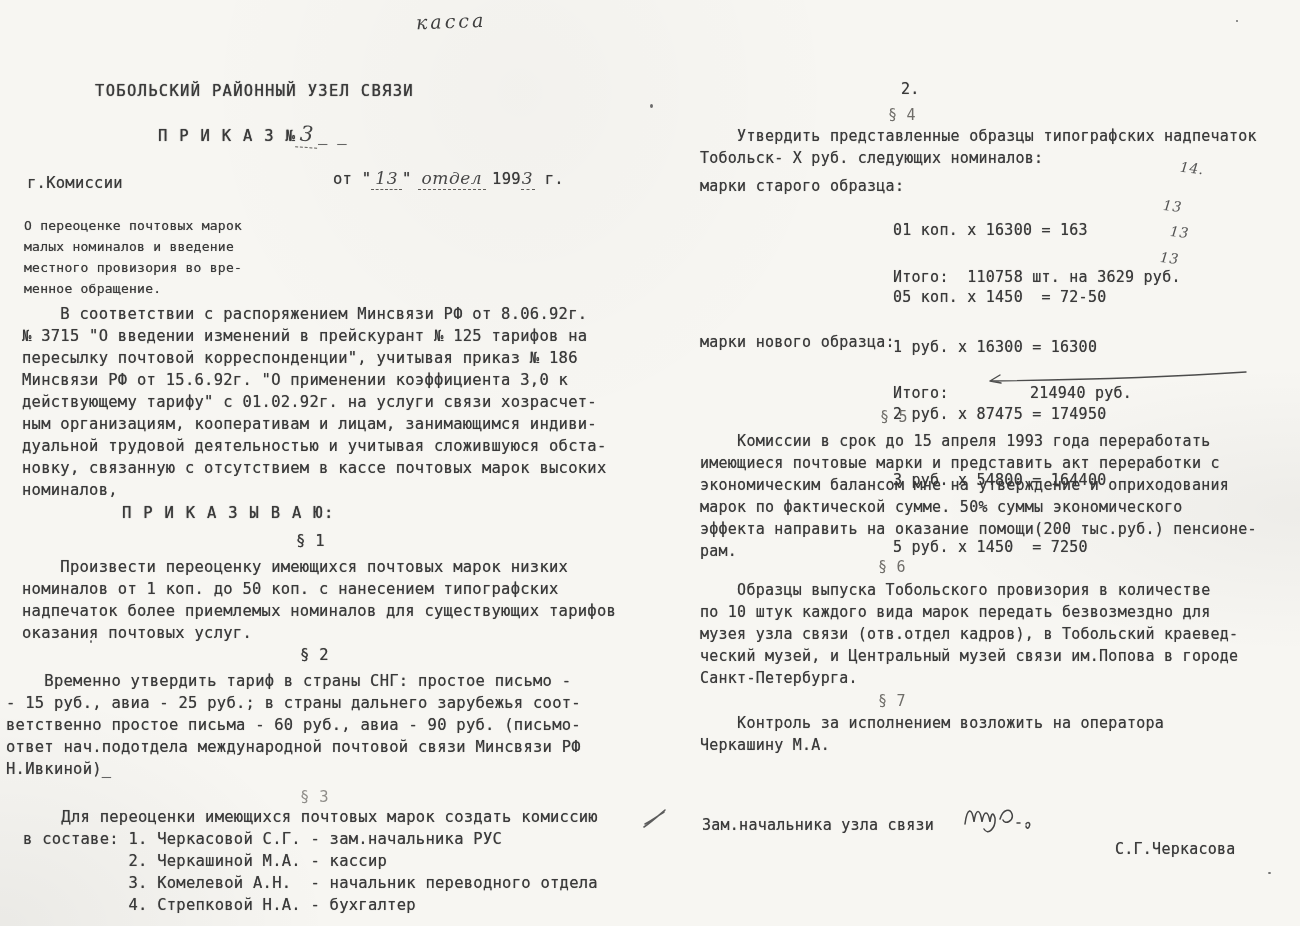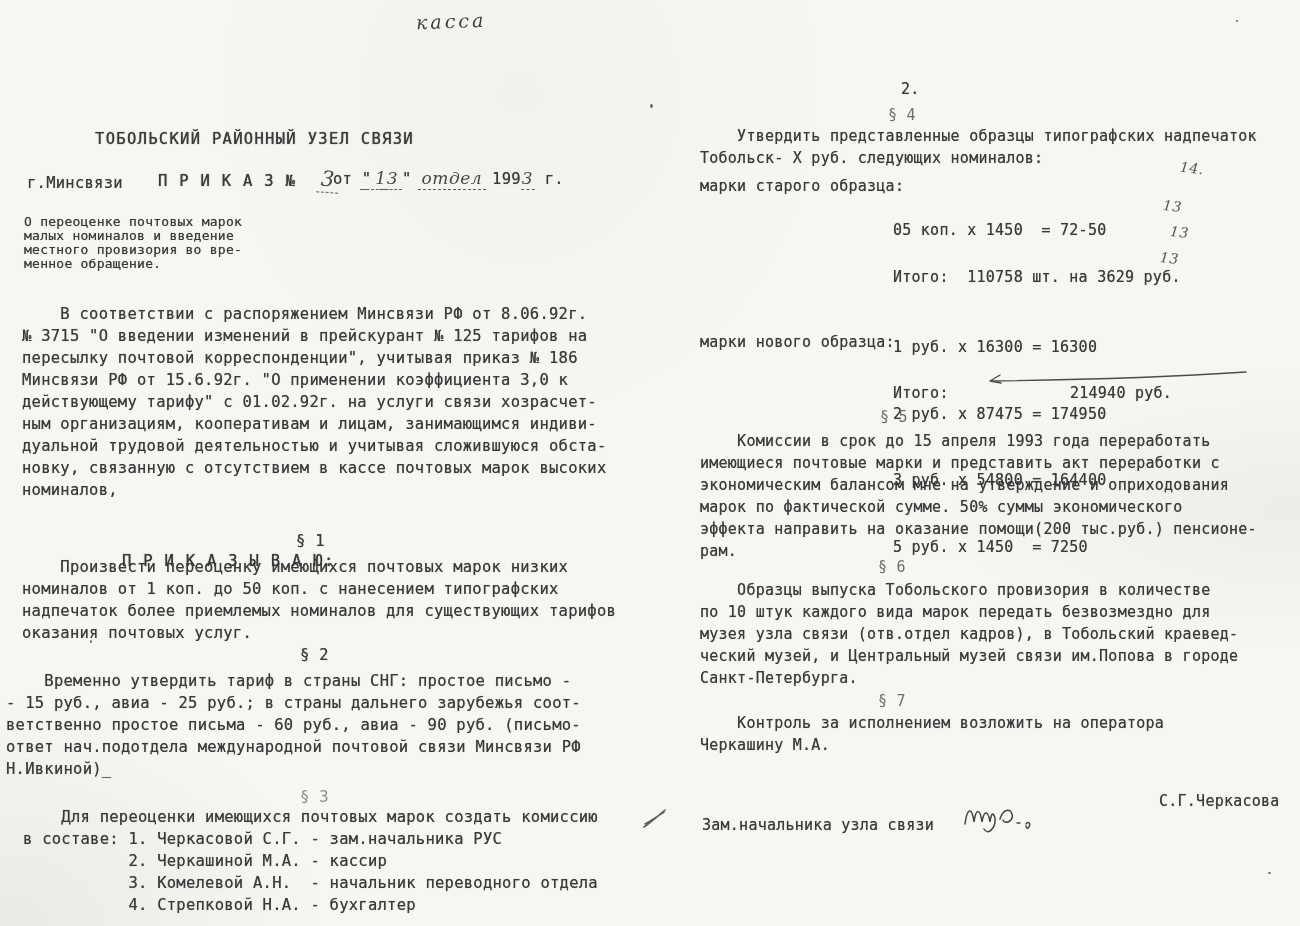--- a/index.html
+++ b/index.html
@@ -12,31 +12,31 @@
       #f7f6f2;
     font-family:"DejaVu Sans Mono", monospace;
   }
   .t{
     position:absolute; margin:0; white-space:pre;
     font-family:"DejaVu Sans Mono", monospace;
     font-size:15.5px; line-height:22px; letter-spacing:0.25px;
     color:#3a3a3a; text-shadow:0 0 0.7px rgba(45,45,45,0.65);
   }
   .rt{ font-size:15px; }
-  .small{ font-size:13px; line-height:14px; }
-  .title{ letter-spacing:1.3px; text-shadow:0 0 1px rgba(35,35,35,0.9);margin-top:48px; }
+  .small{ font-size:13px; line-height:21px; }
+  .title{ letter-spacing:1.3px; text-shadow:0 0 1px rgba(35,35,35,0.9); }
   .faint{ color:#8f8d89; text-shadow:none; }
   .ln{ height:22.5px; }
   .hand{
     font-family:"DejaVu Serif", serif; font-style:italic;
     color:#474747; text-shadow:none; letter-spacing:0.5px;
   }
   .hand-underline{ border-bottom:1px dashed #5f5d59; padding:0 4px 1px 4px; }
   .note-top{ position:absolute; left:416px; top:10px; font-size:19px; letter-spacing:3px; transform:rotate(-2deg); color:#3f3f3f; }
-  .order-row{ position:absolute; left:158px; top:122px; display:flex; align-items:baseline; gap:21px; }
+  .order-row{ position:absolute; left:158px; top:122px; display:flex; align-items:baseline; gap:0; }
   .order-no{ font-size:21px; transform:rotate(4deg); }
   .date-row{ position:absolute; left:333px; top:168px; display:flex; align-items:baseline; }
   .date-hand{ font-size:17px; }
   .pencil-note{ position:absolute; font-size:14px; transform:rotate(6deg); color:#555; }
   .speck{ position:absolute; background:#6b6b6b; border-radius:50%; }
   svg{ position:absolute; overflow:visible; }
 </style>
 </head>
 <body>
 
@@ -45,21 +45,21 @@
   <div class="hand note-top">касса</div>
 
   <pre class="t title" style="left:95px;top:80px;">ТОБОЛЬСКИЙ РАЙОННЫЙ УЗЕЛ СВЯЗИ</pre>
 
   <div class="order-row">
     <span class="t title" style="position:static;">П Р И К А З №</span>
     <span class="hand order-no hand-underline">3</span>
     <span class="t" style="position:static;">_ _</span>
   </div>
 
-  <pre class="t" style="left:27px;top:172px;">г.Минсвязи</pre>
+  <pre class="t" style="left:27px;top:172px;">г.Комиссии</pre>
 
   <div class="date-row">
     <span class="t" style="position:static;">от "</span>
     <span class="hand date-hand hand-underline">13</span>
     <span class="t" style="position:static;">"</span>
     <span class="hand date-hand hand-underline" style="margin:0 6px;">отдел</span>
     <span class="t" style="position:static;">199</span>
     <span class="hand date-hand hand-underline" style="padding:0 2px 1px 1px;">3</span>
     <span class="t" style="position:static;"> г.</span>
   </div>
@@ -102,20 +102,21 @@
            4. Стрепковой Н.А. - бухгалтер</pre>
 
   <pre class="t rt" style="left:901px;top:78px;">2.</pre>
 
   <pre class="t rt faint" style="left:888px;top:104px;color:#6f6d69;">§ 4</pre>
   <pre class="t rt" style="left:700px;top:125px;">    Утвердить представленные образцы типографских надпечаток
 Тобольск- Х руб. следующих номиналов:</pre>
 
   <pre class="t rt" style="left:700px;top:175px;">марки старого образца:</pre>
   <div class="t rt" style="left:893px;top:175px;">
+    <div class="ln">01 коп. х 16300 = 163</div>
     <div class="ln">05 коп. х 1450  = 72-50</div>
   </div>
   <span class="hand pencil-note" style="left:1180px;top:160px;">14.</span>
   <span class="hand pencil-note" style="left:1163px;top:198px;">13</span>
   <span class="hand pencil-note" style="left:1170px;top:224px;">13</span>
   <span class="hand pencil-note" style="left:1160px;top:250px;">13</span>
   <pre class="t rt" style="left:893px;top:266px;">Итого:  110758 шт. на 3629 руб.</pre>
 
   <pre class="t rt" style="left:700px;top:292px;margin-top:39px;">марки нового образца:</pre>
   <div class="t rt" style="left:893px;top:292px;">
@@ -123,21 +124,21 @@
     <div class="ln">2 руб. х 87475 = 174950</div>
     <div class="ln">3 руб. х 54800 = 164400</div>
     <div class="ln">5 руб. х 1450  = 7250</div>
   </div>
 
   <svg style="left:980px;top:368px;" width="270" height="16" viewBox="0 0 270 16">
     <path d="M266 4 C 190 9, 90 12, 10 13 M10 13 L20 7 M10 13 L21 15" stroke="#4c4c4c" stroke-width="1.4" fill="none" stroke-linecap="round"></path>
   </svg>
 
   <pre class="t rt" style="left:893px;top:382px;">Итого:</pre>
-  <pre class="t rt" style="left:1030px;top:382px;margin-left:40px;">214940 руб.</pre>
+  <pre class="t rt" style="left:1030px;top:382px;">214940 руб.</pre>
 
   <pre class="t rt faint" style="left:880px;top:406px;color:#6f6d69;">§ 5</pre>
   <pre class="t rt" style="left:700px;top:430px;">    Комиссии в срок до 15 апреля 1993 года переработать
 имеющиеся почтовые марки и представить акт переработки с
 экономическим балансом мне на утверждение и оприходования
 марок по фактической сумме. 50% суммы экономического
 эффекта направить на оказание помощи(200 тыс.руб.) пенсионе-
 рам.</pre>
 
   <pre class="t rt faint" style="left:878px;top:556px;color:#6f6d69;">§ 6</pre>
@@ -151,21 +152,21 @@
   <pre class="t rt" style="left:702px;top:814px;">Зам.начальника узла связи</pre>
 
   <pre class="t rt" style="left:700px;top:712px;">    Контроль за исполнением возложить на оператора
 Черкашину М.А.</pre>
   <svg style="left:960px;top:798px;" width="78" height="42" viewBox="0 0 78 42">
     <path d="M5 26 C 7 10, 12 8, 14 24 C 16 10, 20 10, 22 24 C 24 12, 28 12, 30 24
              C 31 16, 33 13, 35 20 C 36 30, 28 38, 24 31
              M 40 21 C 43 11, 50 10, 52 16 C 54 23, 45 27, 43 22
              M 57 25 L 60 25 M 66 26 C 68 23, 71 25, 69 29 C 68 31, 66 30, 66 28" stroke="#454545" stroke-width="1.5" fill="none" stroke-linecap="round"></path>
   </svg>
-  <pre class="t rt" style="left:1115px;top:790px;margin-left:44px;">С.Г.Черкасова</pre>
+  <pre class="t rt" style="left:1115px;top:838px;">С.Г.Черкасова</pre>
 
   <svg style="left:642px;top:808px;" width="26" height="22" viewBox="0 0 26 22">
     <path d="M2 19 C 8 15, 16 8, 23 2 M3 16 C 9 13, 16 8, 22 4" stroke="#5c5c5c" stroke-width="1.6" fill="none" stroke-linecap="round"></path>
   </svg>
 
   <div class="speck" style="left:650px;top:104px;width:3px;height:4px;"></div>
   <div class="speck" style="left:1236px;top:20px;width:2px;height:2px;"></div>
   <div class="speck" style="left:90px;top:640px;width:2px;height:3px;"></div>
   <div class="speck" style="left:1268px;top:872px;width:3px;height:2px;"></div>
 

